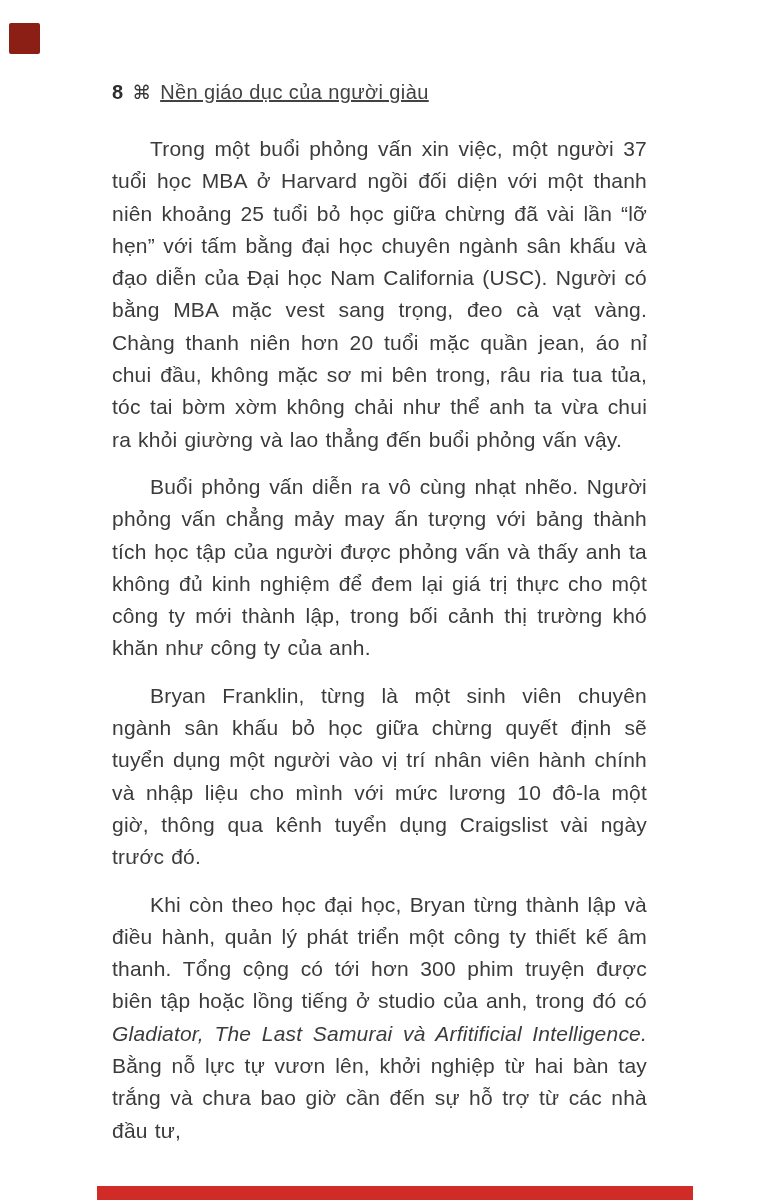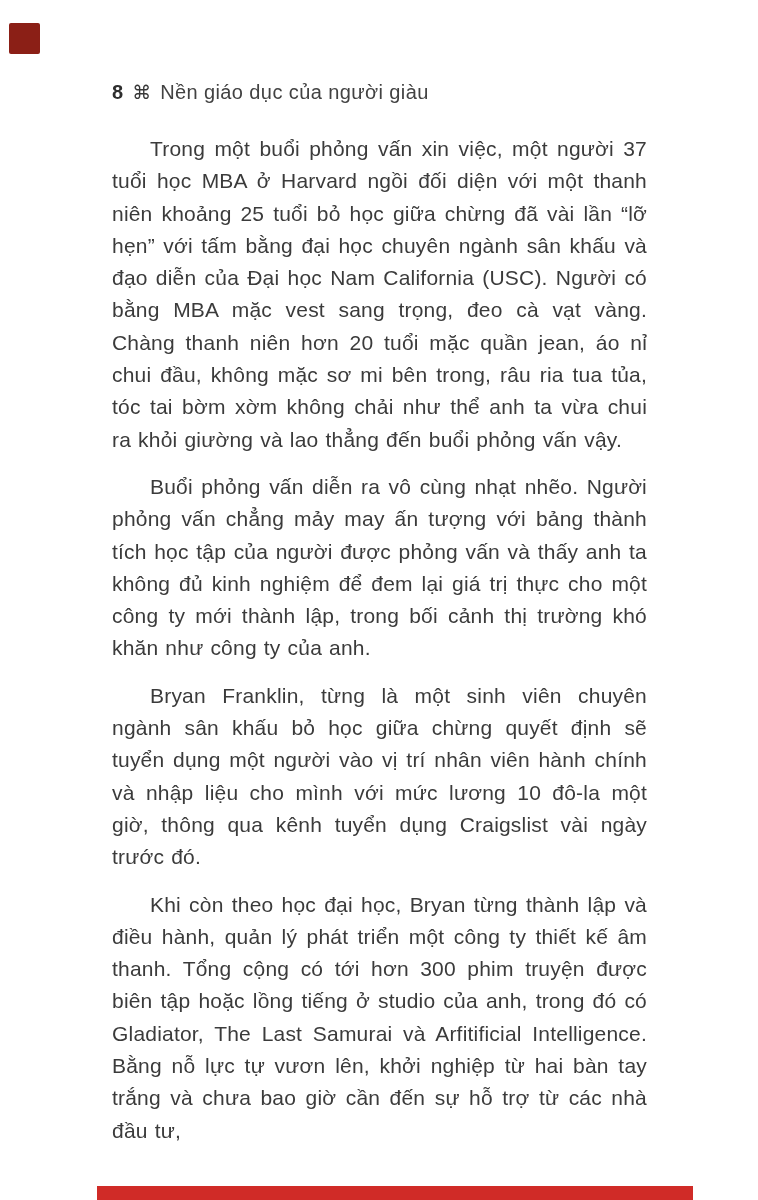--- a/index.html
+++ b/index.html
@@ -44,38 +44,39 @@
     color:var(--page-number);
     letter-spacing:0;
   }
   .ornament{
     font-size:19px;
     color:#373737;
     letter-spacing:0;
   }
   .book-title{
     color:var(--header-text);
+    text-decoration:underline;
   }
   
   .content{
     position:absolute;
     left:112px;top:133px;
     width:535px;
   }
   .para{
     margin:0 0 15px 0;
     font-size:21px;
     line-height:32.3px;
     color:var(--text);
     text-align:justify;
     text-indent:38px;
     letter-spacing:0.2px;
     word-spacing:1px;
   }
-  .para .italic{}
+  .para .italic{font-style:italic;}
   
   .progress-bar{
     position:absolute;
     left:97px;bottom:0;
     width:596px;height:14px;
     background:var(--progress-red);
   }
 </style>
 </head>
 <body>

